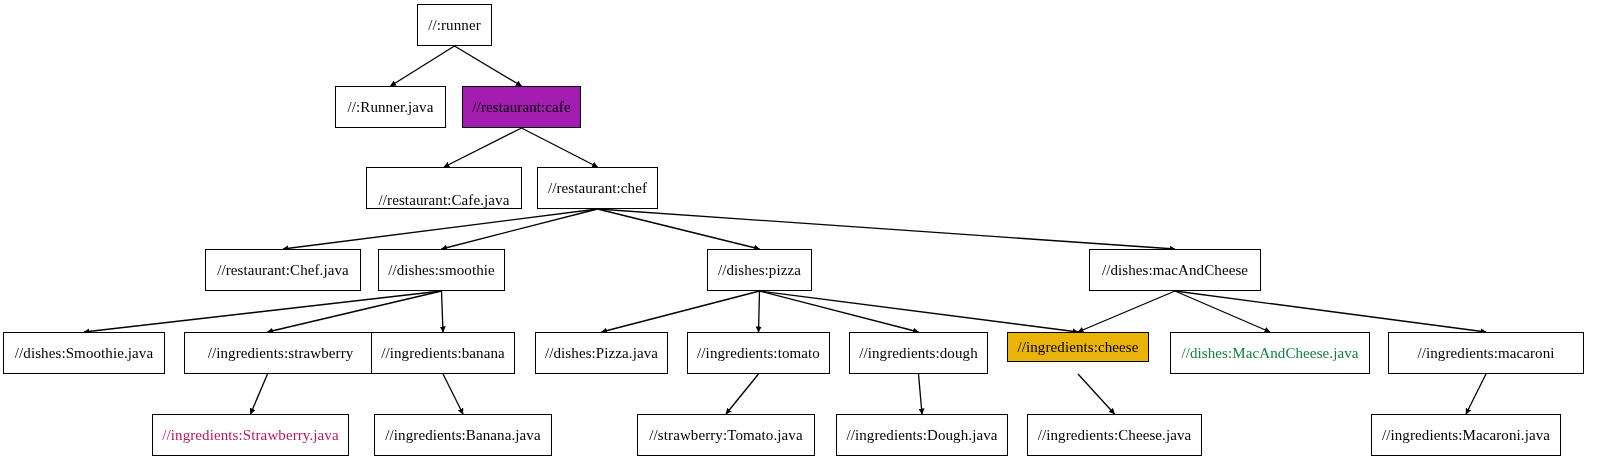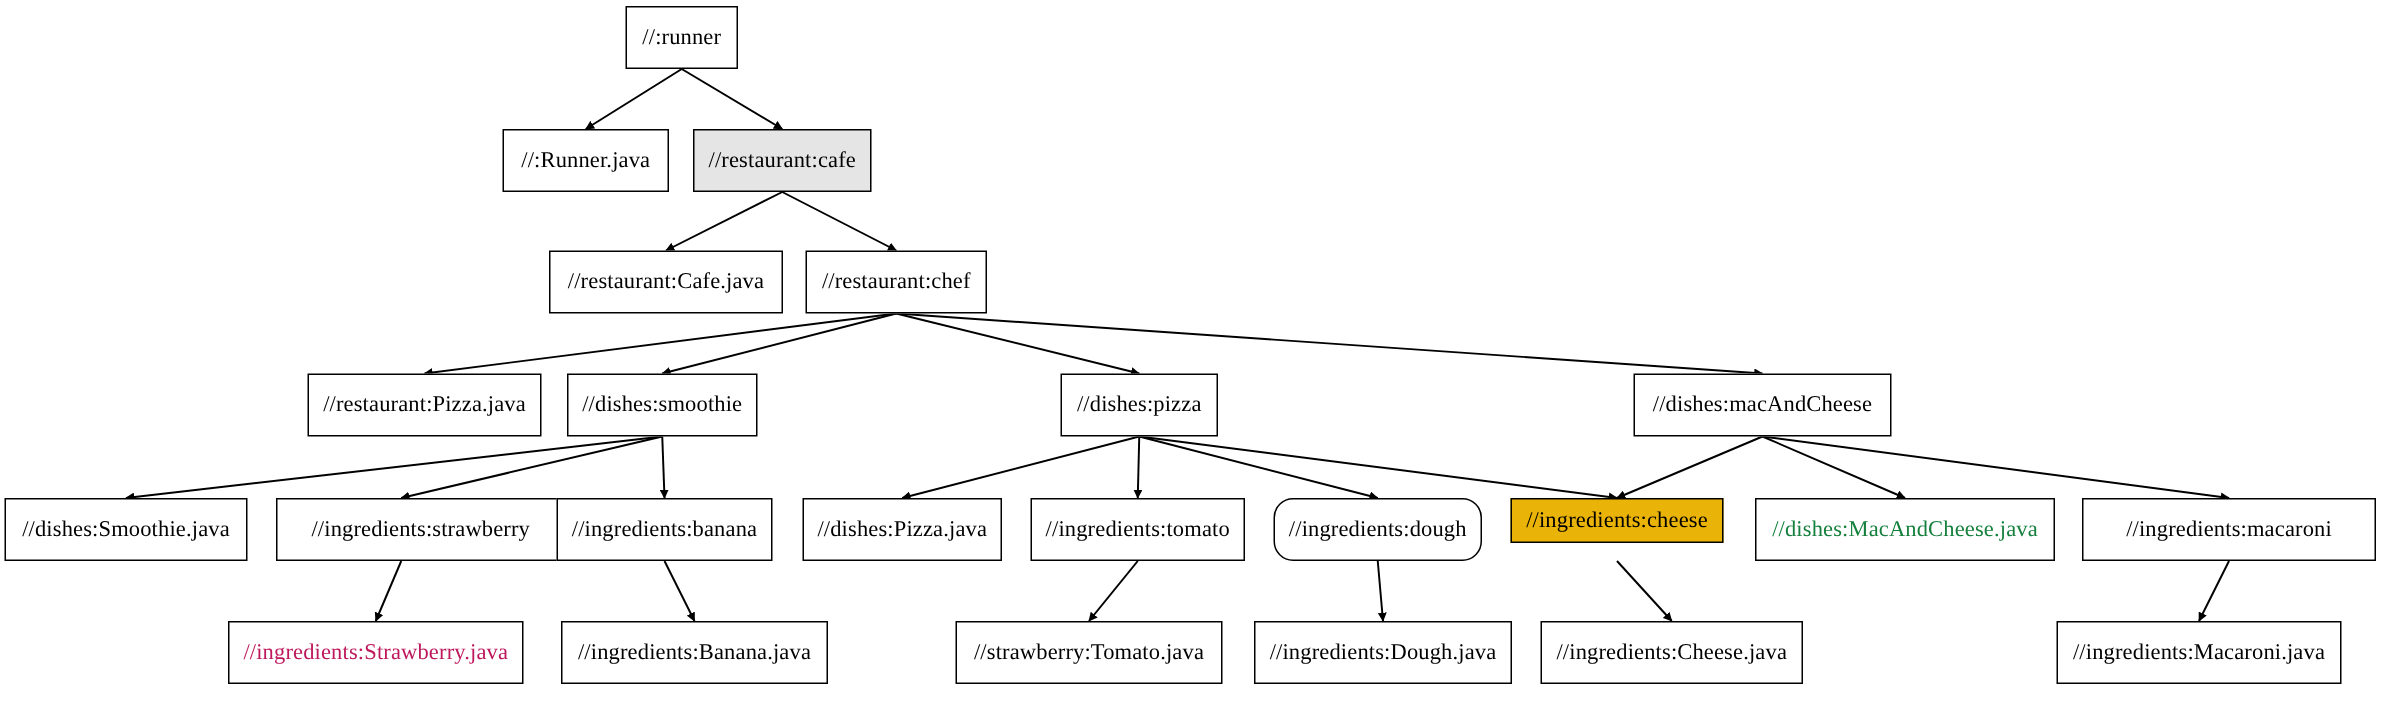--- a/index.html
+++ b/index.html
@@ -74,31 +74,31 @@
       <line x1="918.5" y1="374" x2="922" y2="414" stroke="#000000" stroke-width="1.3" marker-end="url(#arrow)"></line>
       <line x1="1078" y1="374" x2="1114.5" y2="414" stroke="#000000" stroke-width="1.3" marker-end="url(#arrow)"></line>
       <line x1="1486" y1="374" x2="1466" y2="414" stroke="#000000" stroke-width="1.3" marker-end="url(#arrow)"></line>
     </svg>
 <div class="node" style="left: 417px; top: 4px; width: 75px; height: 42px; border-color: rgb(0, 0, 0); background: rgb(255, 255, 255); color: rgb(0, 0, 0);">
       <span>//:runner</span>
     </div>
     <div class="node" style="left: 335px; top: 86px; width: 111px; height: 42px; border-color: rgb(0, 0, 0); background: rgb(255, 255, 255); color: rgb(0, 0, 0);">
       <span>//:Runner.java</span>
     </div>
-    <div class="node" style="left: 462px; top: 86px; width: 119px; height: 42px; border-color: rgb(0, 0, 0); background: #e5e5e5; color: rgb(0, 0, 0);">
+    <div class="node" style="left: 462px; top: 86px; width: 119px; height: 42px; border-color: rgb(0, 0, 0); background: #a21caf; color: rgb(0, 0, 0);">
       <span>//restaurant:cafe</span>
     </div>
-    <div class="node" style="left: 366px; top: 167px; width: 156px; height: 42px; border-color: rgb(0, 0, 0); background: rgb(255, 255, 255); color: rgb(0, 0, 0);">
+    <div class="node" style="left: 366px; top: 167px; width: 156px; height: 42px; border-color: rgb(0, 0, 0); background: rgb(255, 255, 255); color: rgb(0, 0, 0); align-items: flex-end;">
       <span>//restaurant:Cafe.java</span>
     </div>
     <div class="node" style="left: 537px; top: 167px; width: 121px; height: 42px; border-color: rgb(0, 0, 0); background: rgb(255, 255, 255); color: rgb(0, 0, 0);">
       <span>//restaurant:chef</span>
     </div>
     <div class="node" style="left: 205px; top: 249px; width: 156px; height: 42px; border-color: rgb(0, 0, 0); background: rgb(255, 255, 255); color: rgb(0, 0, 0);">
-      <span>//restaurant:Pizza.java</span>
+      <span>//restaurant:Chef.java</span>
     </div>
     <div class="node" style="left: 378px; top: 249px; width: 127px; height: 42px; border-color: rgb(0, 0, 0); background: rgb(255, 255, 255); color: rgb(0, 0, 0);">
       <span>//dishes:smoothie</span>
     </div>
     <div class="node" style="left: 707px; top: 249px; width: 105px; height: 42px; border-color: rgb(0, 0, 0); background: rgb(255, 255, 255); color: rgb(0, 0, 0);">
       <span>//dishes:pizza</span>
     </div>
     <div class="node" style="left: 1089px; top: 249px; width: 172px; height: 42px; border-color: rgb(0, 0, 0); background: rgb(255, 255, 255); color: rgb(0, 0, 0);">
       <span>//dishes:macAndCheese</span>
     </div>
@@ -110,21 +110,21 @@
     </div>
     <div class="node" style="left: 371px; top: 332px; width: 144px; height: 42px; border-color: rgb(0, 0, 0); background: rgb(255, 255, 255); color: rgb(0, 0, 0);">
       <span>//ingredients:banana</span>
     </div>
     <div class="node" style="left: 535px; top: 332px; width: 133px; height: 42px; border-color: rgb(0, 0, 0); background: rgb(255, 255, 255); color: rgb(0, 0, 0);">
       <span>//dishes:Pizza.java</span>
     </div>
     <div class="node" style="left: 687px; top: 332px; width: 143px; height: 42px; border-color: rgb(0, 0, 0); background: rgb(255, 255, 255); color: rgb(0, 0, 0);">
       <span>//ingredients:tomato</span>
     </div>
-    <div class="node" style="left: 849px; top: 332px; width: 139px; height: 42px; border-color: rgb(0, 0, 0); background: rgb(255, 255, 255); color: rgb(0, 0, 0); border-radius: 13px;">
+    <div class="node" style="left: 849px; top: 332px; width: 139px; height: 42px; border-color: rgb(0, 0, 0); background: rgb(255, 255, 255); color: rgb(0, 0, 0);">
       <span>//ingredients:dough</span>
     </div>
     <div class="node" style="left: 1007px; top: 332px; width: 142px; height: 30px; border-color: rgb(0, 0, 0); background: #eab308; color: rgb(0, 0, 0);">
       <span>//ingredients:cheese</span>
     </div>
     <div class="node" style="left: 1170px; top: 332px; width: 200px; height: 42px; border-color: rgb(0, 0, 0); background: rgb(255, 255, 255); color: #15803d;">
       <span>//dishes:MacAndCheese.java</span>
     </div>
     <div class="node" style="left: 1388px; top: 332px; width: 196px; height: 42px; border-color: rgb(0, 0, 0); background: rgb(255, 255, 255); color: rgb(0, 0, 0);">
       <span>//ingredients:macaroni</span>

